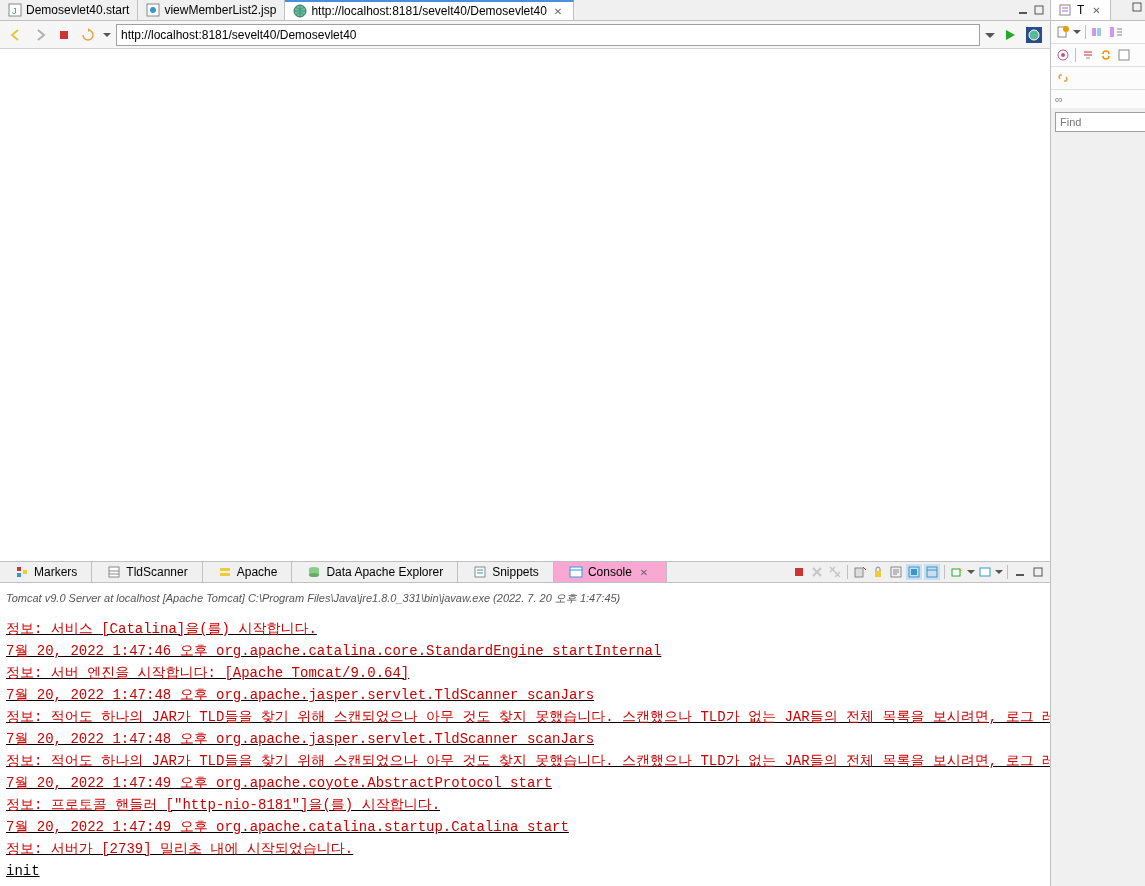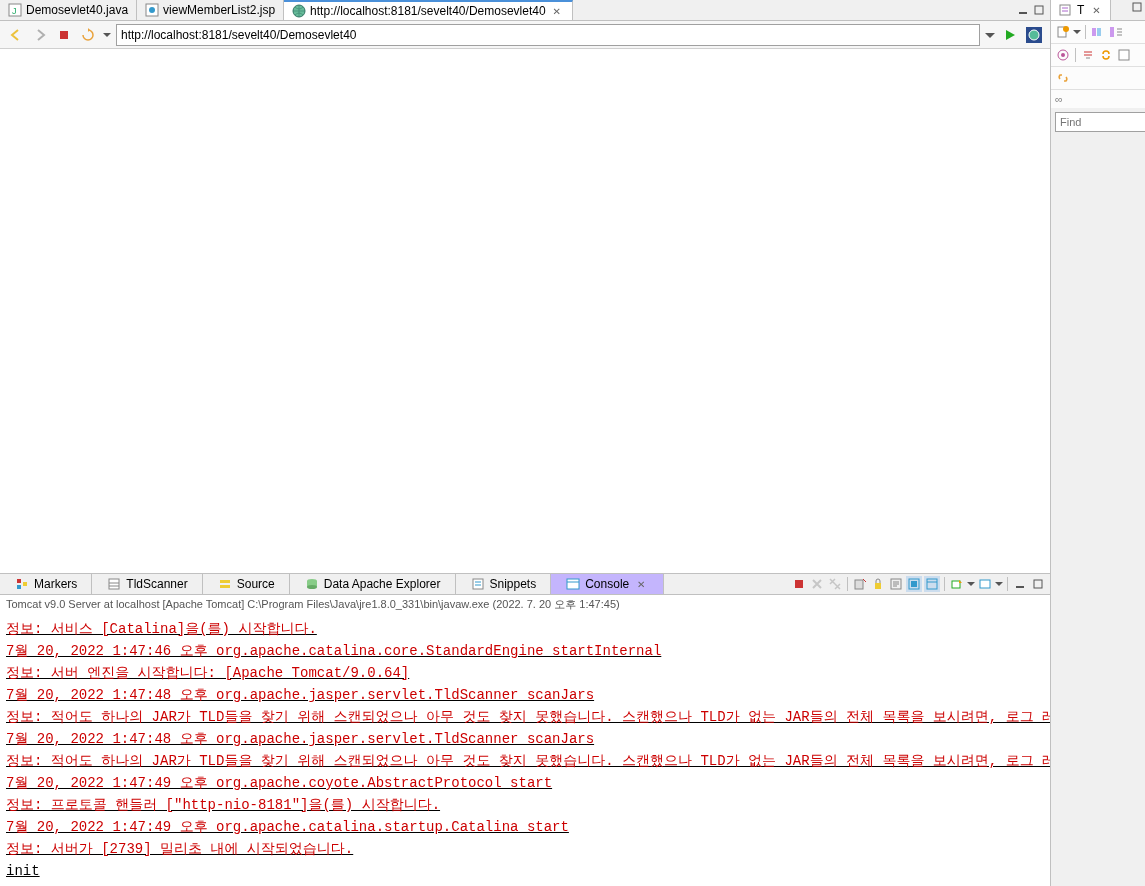--- a/index.html
+++ b/index.html
@@ -23,27 +23,27 @@
 .nav-btn { width: 20px; height: 20px; display: inline-flex; align-items: center; justify-content: center; cursor: pointer; }
 .url-box { flex: 1; height: 22px; border: 1px solid #a0a0a0; padding: 0 4px; font-size: 12px; background: #fff; }
 .go-btn { width: 20px; height: 20px; display: inline-flex; align-items: center; justify-content: center; cursor: pointer; }
 
 
 .browser-content { flex: 1; background: #fff; }
 
 
 .bottom-tabs { height: 22px; display: flex; align-items: stretch; background: #f0f0f0; border-top: 1px solid #c0c0c0; border-bottom: 1px solid #c0c0c0; }
 .btab { display: flex; align-items: center; padding: 0 14px; gap: 4px; border-right: 1px solid #c0c0c0; cursor: pointer; }
-.btab.active { background: #c4b5fd; }
+.btab.active { background: #f9a8d4; }
 .bottom-toolbar { margin-left: auto; display: flex; align-items: center; gap: 2px; padding: 0 4px; }
 .tb-btn { width: 16px; height: 16px; display: inline-flex; align-items: center; justify-content: center; cursor: pointer; }
 .tb-sep { width: 1px; height: 14px; background: #c0c0c0; margin: 0 2px; }
 
 
-.console-header { padding: 2px 6px; font-size: 11px; color: #555; white-space: nowrap; }
+.console-header { padding: 8px 6px; font-size: 11px; color: #555; white-space: nowrap; font-style: italic; }
 
 
 .console-output { font-family: "Courier New", Consolas, monospace; font-size: 14px; line-height: 22px; padding: 4px 6px; white-space: pre; overflow: hidden; text-decoration: underline; }
 .log-red { color: #c00; }
 .log-black { color: #000; }
 
 
 .right-top-tabs { height: 21px; display: flex; align-items: stretch; background: #f0f0f0; border-bottom: 1px solid #c0c0c0; }
 .rtab { display: flex; align-items: center; padding: 0 6px; gap: 4px; border-right: 1px solid #c0c0c0; background: #fff; }
 .right-tool-row { display: flex; align-items: center; gap: 2px; padding: 3px 4px; border-bottom: 1px solid #e0e0e0; background: #fcfcfc; }
@@ -59,21 +59,21 @@
   <div class="left-col">
 
     <div class="editor-tabs">
       <div class="tab">
         <span class="tab-icon">
           <svg width="14" height="14">
               <rect x="1" y="1" width="12" height="12" fill="#fff" stroke="#888"></rect>
               <text x="4" y="11" font-size="9" fill="#2a6">J</text>
             </svg>
         </span>
-        <span>Demosevlet40.java</span>
+        <span>Demosevlet40.start</span>
       </div>
       <div class="tab">
         <span class="tab-icon">
           <svg width="14" height="14">
               <rect x="1" y="1" width="12" height="12" fill="#fff" stroke="#888"></rect>
               <circle cx="7" cy="7" r="3" fill="#39c"></circle>
             </svg>
         </span>
         <span>viewMemberList2.jsp</span>
       </div>
@@ -171,21 +171,21 @@
           </span>
         <span>TldScanner</span>
       </div>
       <div class="btab">
         <span class="small-icon">
             <svg width="14" height="14">
               <rect x="2" y="3" width="10" height="3" fill="#ec3"></rect>
               <rect x="2" y="8" width="10" height="3" fill="#ec3"></rect>
             </svg>
           </span>
-        <span>Source</span>
+        <span>Apache</span>
       </div>
       <div class="btab">
         <span class="small-icon">
             <svg width="14" height="14">
               <ellipse cx="7" cy="4" rx="5" ry="2" fill="#8c8"></ellipse>
               <rect x="2" y="4" width="10" height="6" fill="#8c8"></rect>
               <ellipse cx="7" cy="10" rx="5" ry="2" fill="#6a6"></ellipse>
             </svg>
           </span>
         <span>Data Apache Explorer</span>

